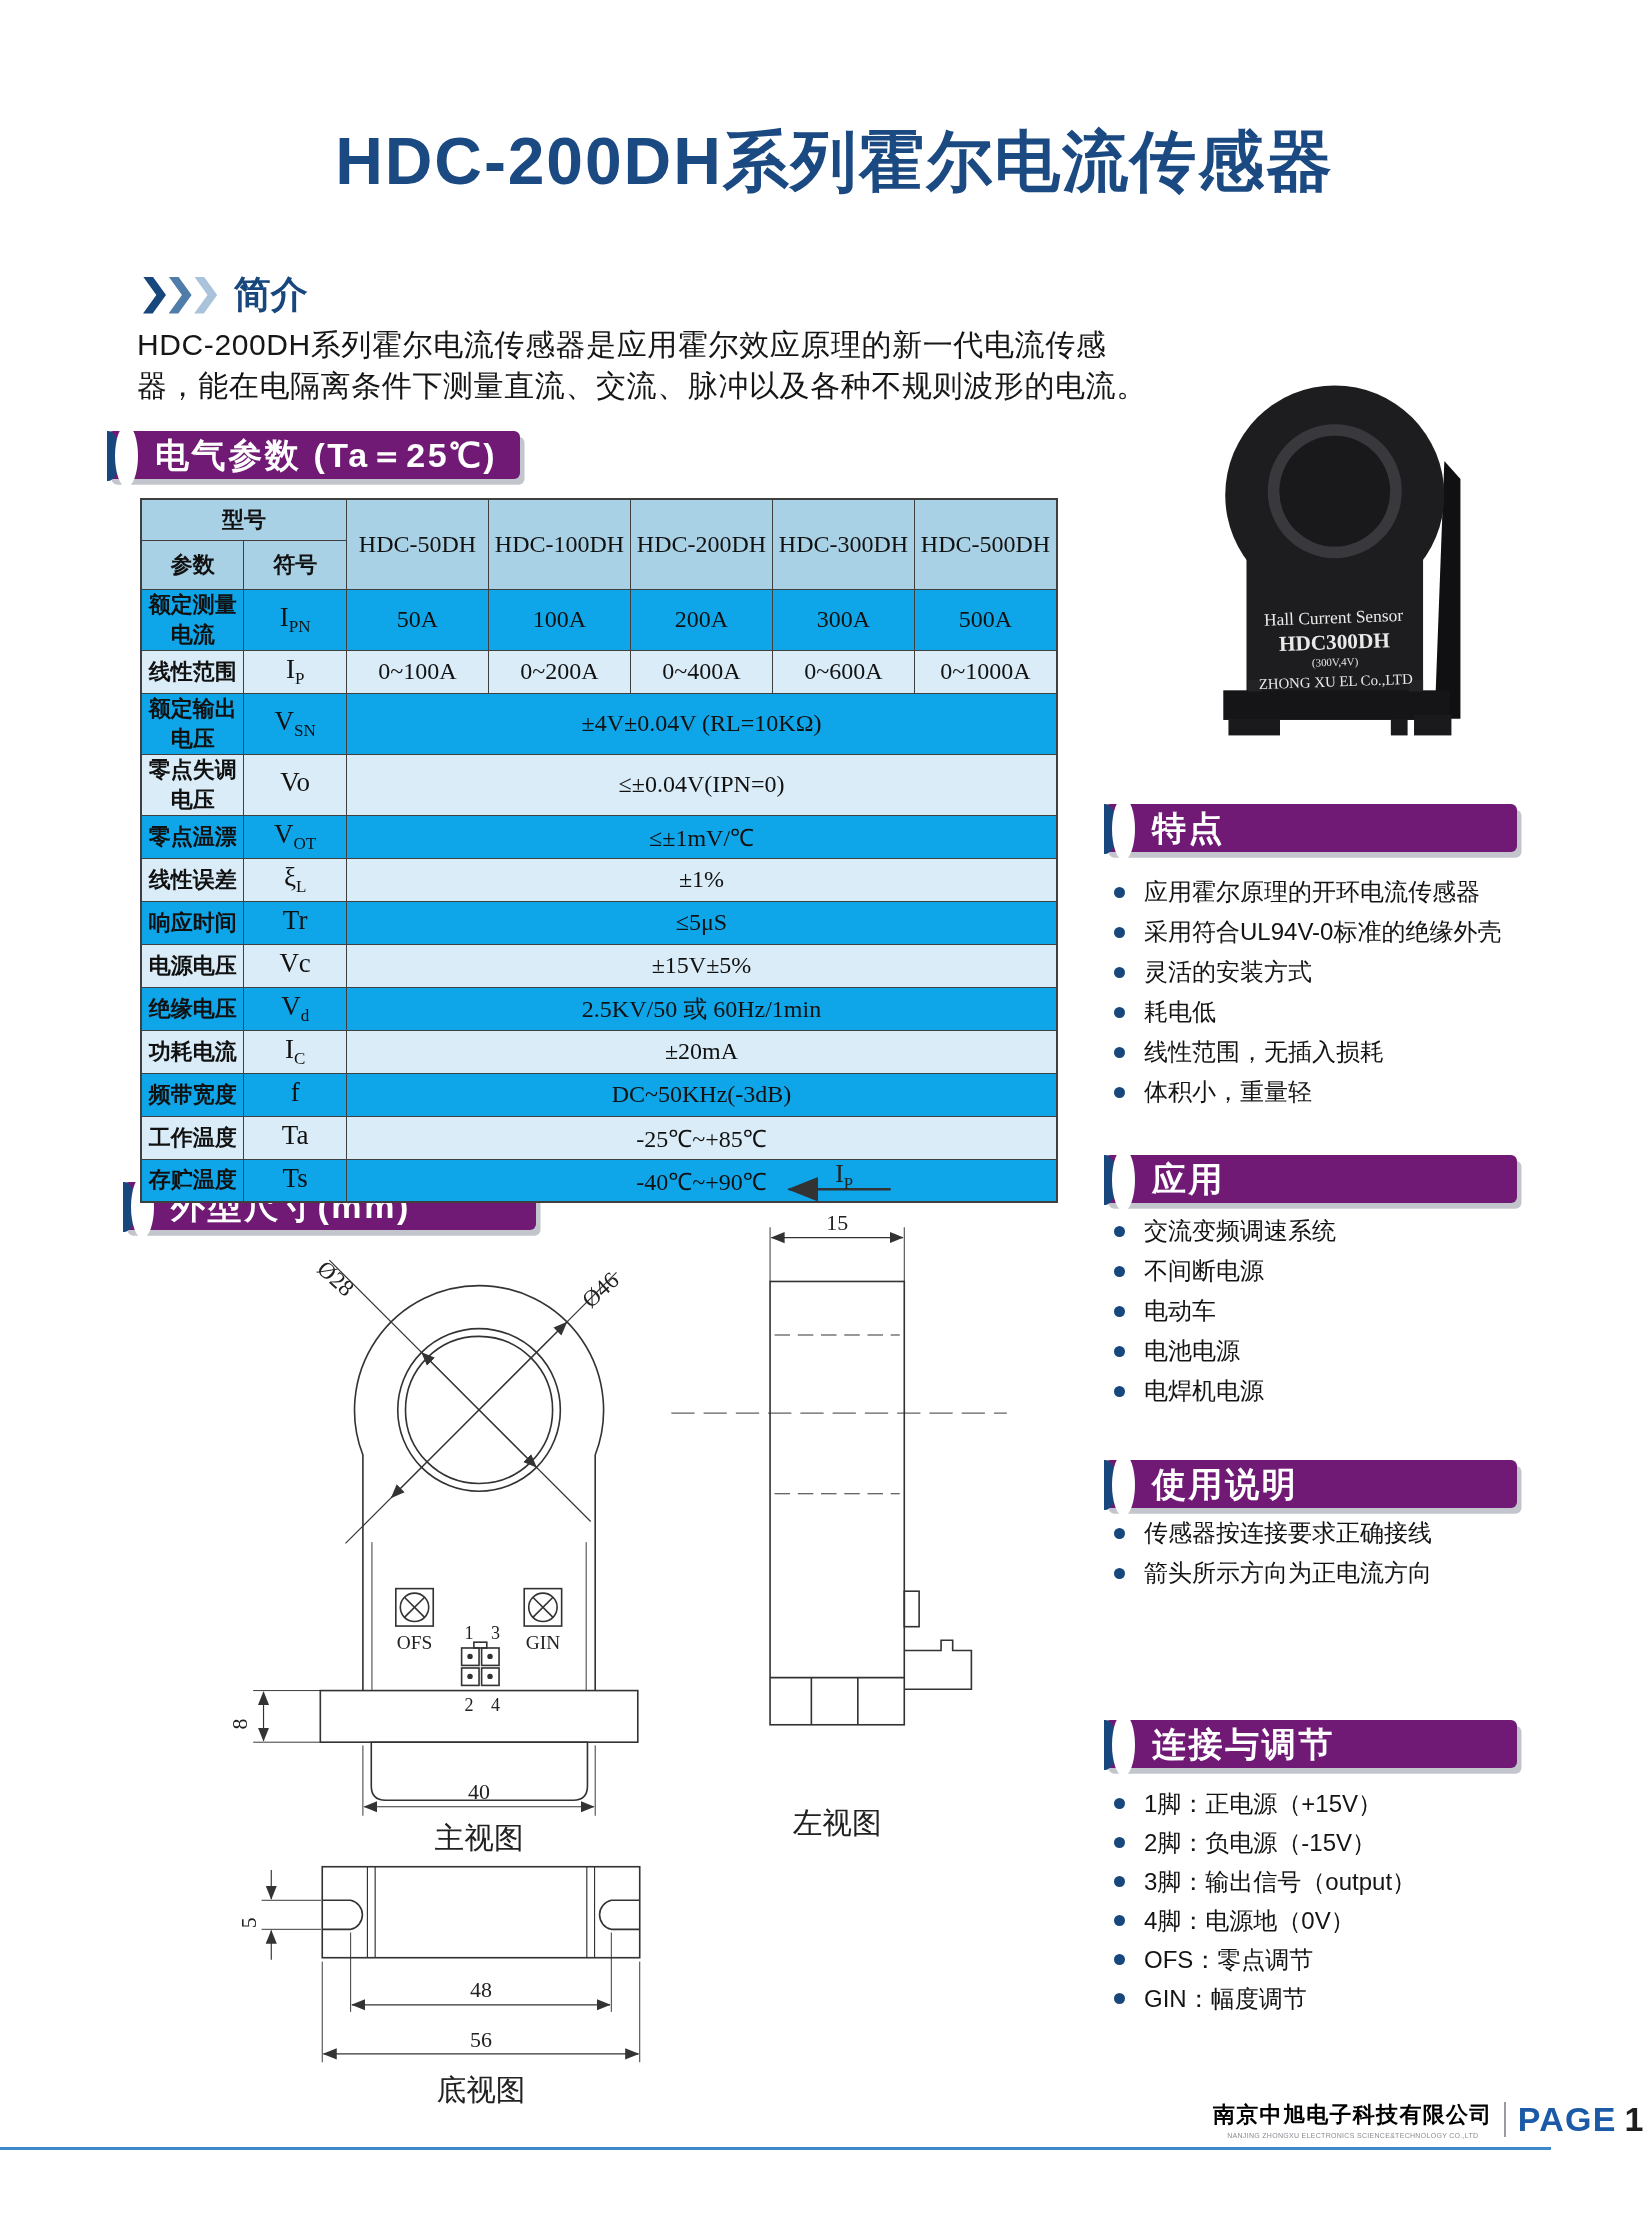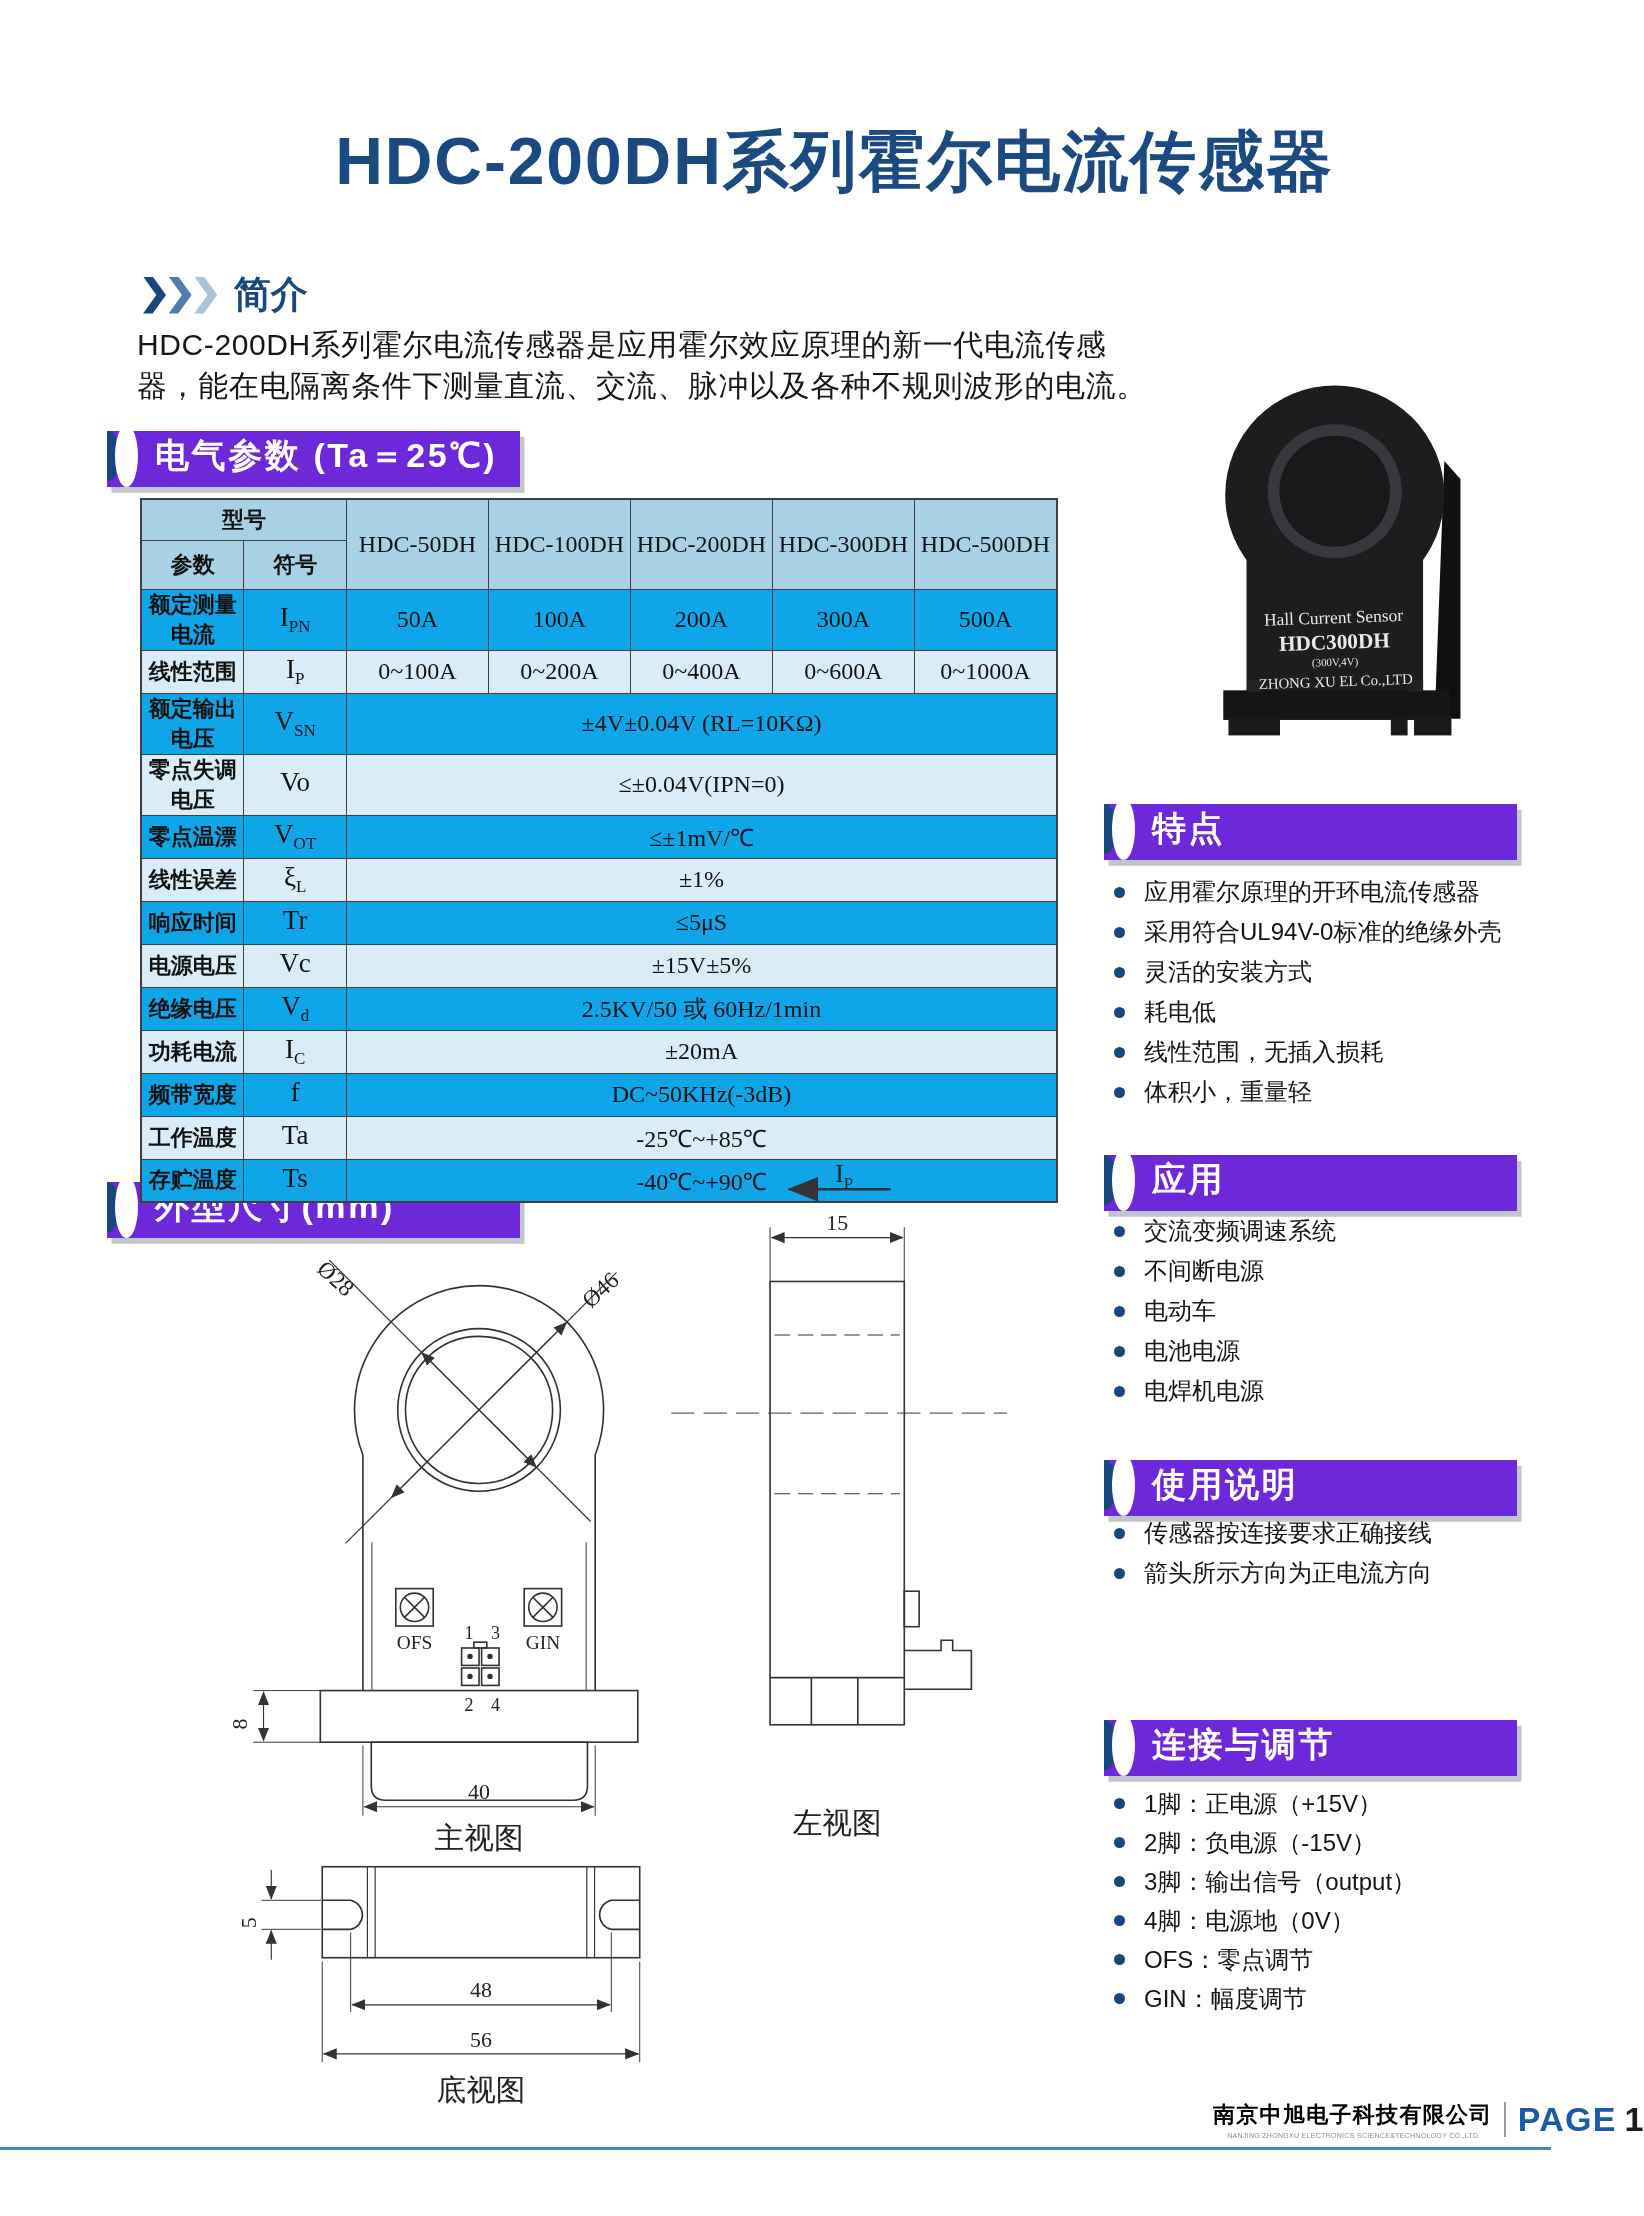--- a/index.html
+++ b/index.html
@@ -16,21 +16,21 @@
         clip-path:polygon(0 0,42% 0,100% 50%,42% 100%,0 100%,58% 50%);}
   .chev.c1{background:#17477d;}
   .chev.c2{background:#507ca9;}
   .chev.c3{background:#a9c4da;}
   .intro-head .label{font-size:37px;font-weight:bold;color:#17477d;margin-left:14px;}
   .intro-text{position:absolute;left:137px;top:324px;font-size:30px;line-height:41px;
               color:#161616;letter-spacing:0.6px;}
   .intro-text div{white-space:nowrap;}
 
   
-  .band{position:absolute;height:56px;background:#6d28d9;box-shadow:4.5px 5.8px 0 #c2c6cc;}
+  .band{position:absolute;height:48px;background:#701a75;box-shadow:4.5px 5.8px 0 #c2c6cc;border-radius:6px;}
   .band .tip{position:absolute;left:0;top:0;width:13px;height:50px;background:#17477d;
              border-radius:0 90% 90% 0 / 0 50% 50% 0;}
   .band .bite{position:absolute;left:8.4px;top:-5.8px;width:23px;height:62px;background:#ffffff;
               border-radius:50%;}
   .band .band-label{position:absolute;left:48px;top:0;height:50px;display:flex;align-items:center;
                     font-size:34px;font-weight:bold;color:#ffffff;letter-spacing:2.6px;white-space:nowrap;}
 
   
   .ptable{position:absolute;left:140px;top:498px;border-collapse:collapse;table-layout:fixed;
           width:910px;border:2.6px solid #3f3f3f;}
@@ -82,21 +82,21 @@
   <div class="intro-text">
     <div>HDC-200DH系列霍尔电流传感器是应用霍尔效应原理的新一代电流传感</div>
     <div>器，能在电隔离条件下测量直流、交流、脉冲以及各种不规则波形的电流。</div>
   </div>
 
   <div class="band" style="left:107px;top:431px;width:413px;">
     <span class="tip"></span>
       <span class="bite"></span>
     <span class="band-label">电气参数 (Ta＝25℃)</span>
   </div>
-  <div class="band" style="left:107px;top:1182px;width:413px;">
+  <div class="band" style="left:123px;top:1182px;width:413px;">
     <span class="tip"></span>
       <span class="bite"></span>
     <span class="band-label">外型尺寸(mm)</span>
   </div>
   <div class="band" style="left:1104px;top:804px;width:413px;">
     <span class="tip"></span>
       <span class="bite"></span>
     <span class="band-label">特点</span>
   </div>
   <div class="band" style="left:1104px;top:1155px;width:413px;">

